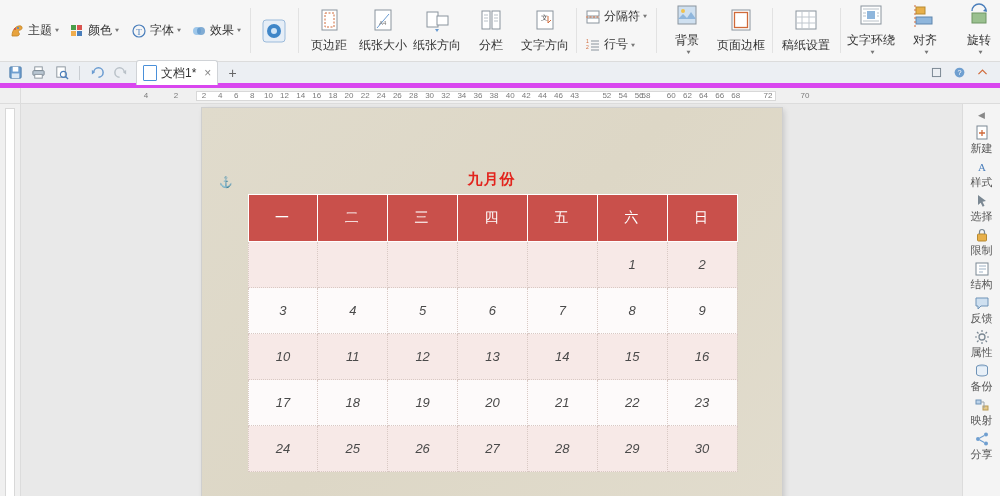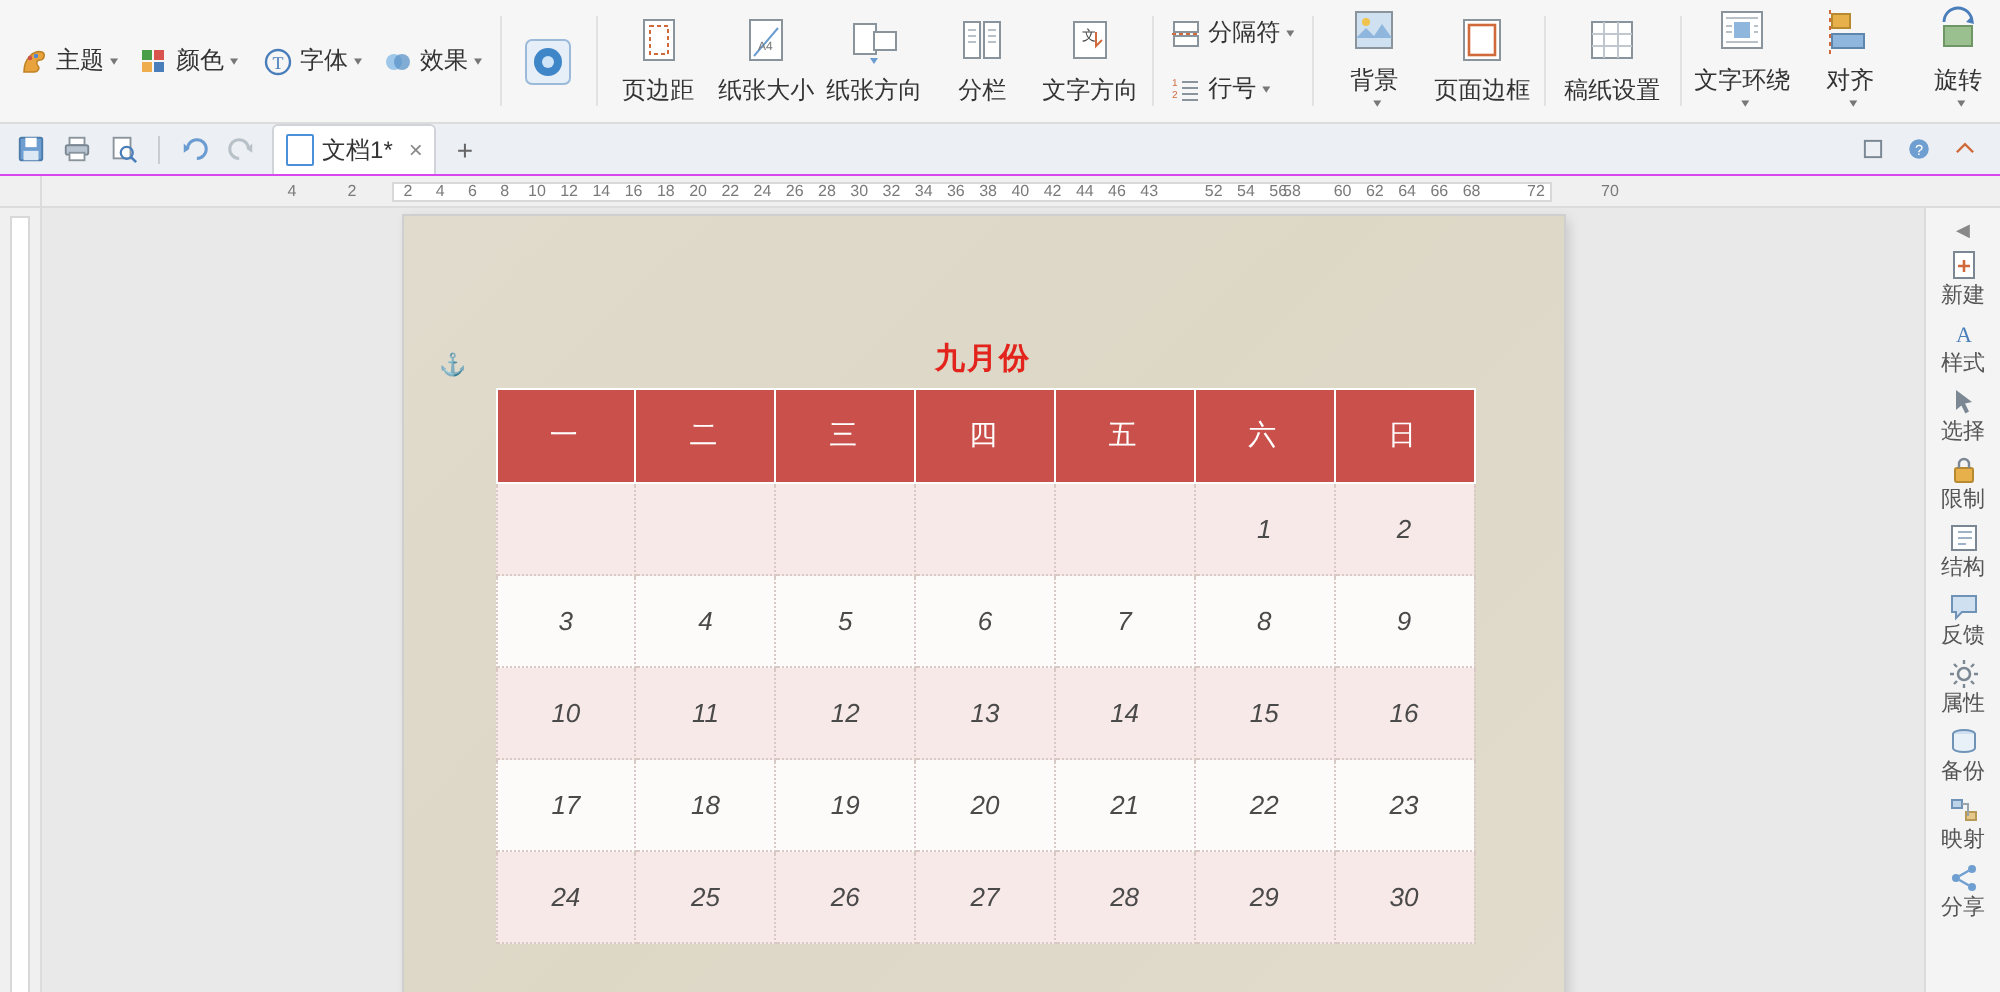--- a/index.html
+++ b/index.html
@@ -98,21 +98,21 @@
     height: 26px;
     flex: 0 0 26px;
     position: relative;
     display: inline-block;
   }
 
   
   .tabbar {
     height: 26px;
     background: #eceff3;
-    border-bottom: 1px solid #d946ef;
+    border-bottom: 5px solid #d946ef;
     display: flex;
     align-items: center;
     padding-left: 4px;
     box-sizing: border-box;
   }
   .qbtn {
     width: 22px;
     height: 20px;
     display: flex;
     align-items: center;

